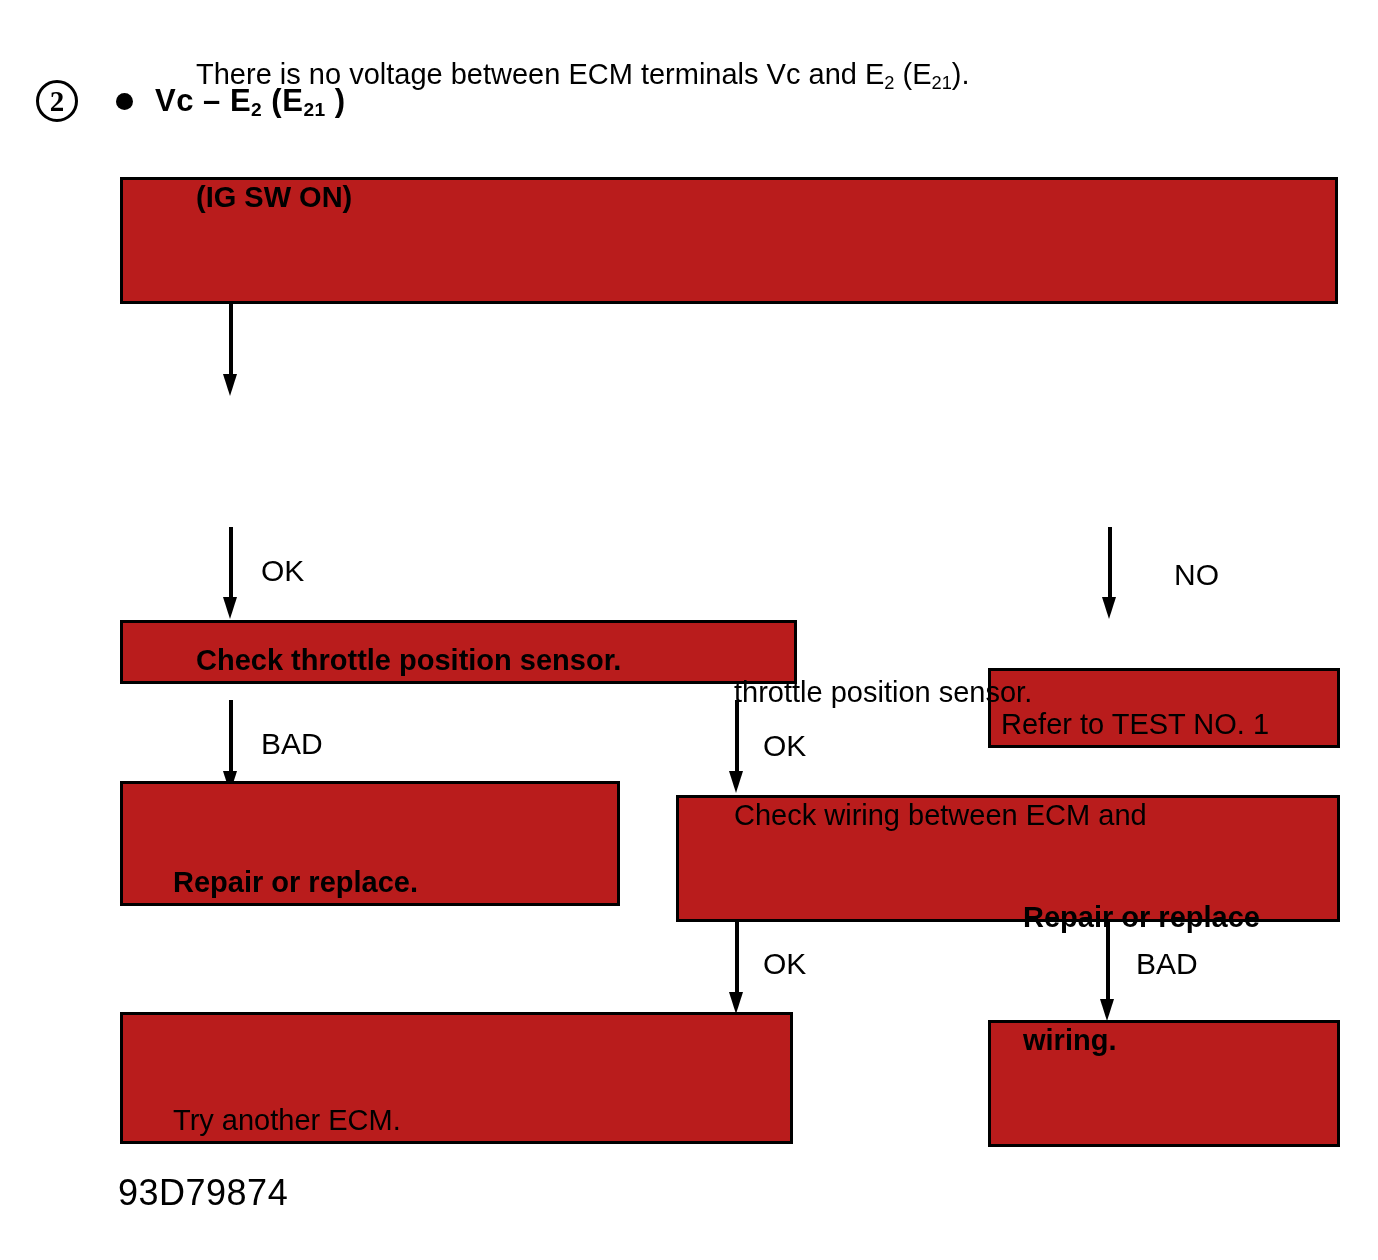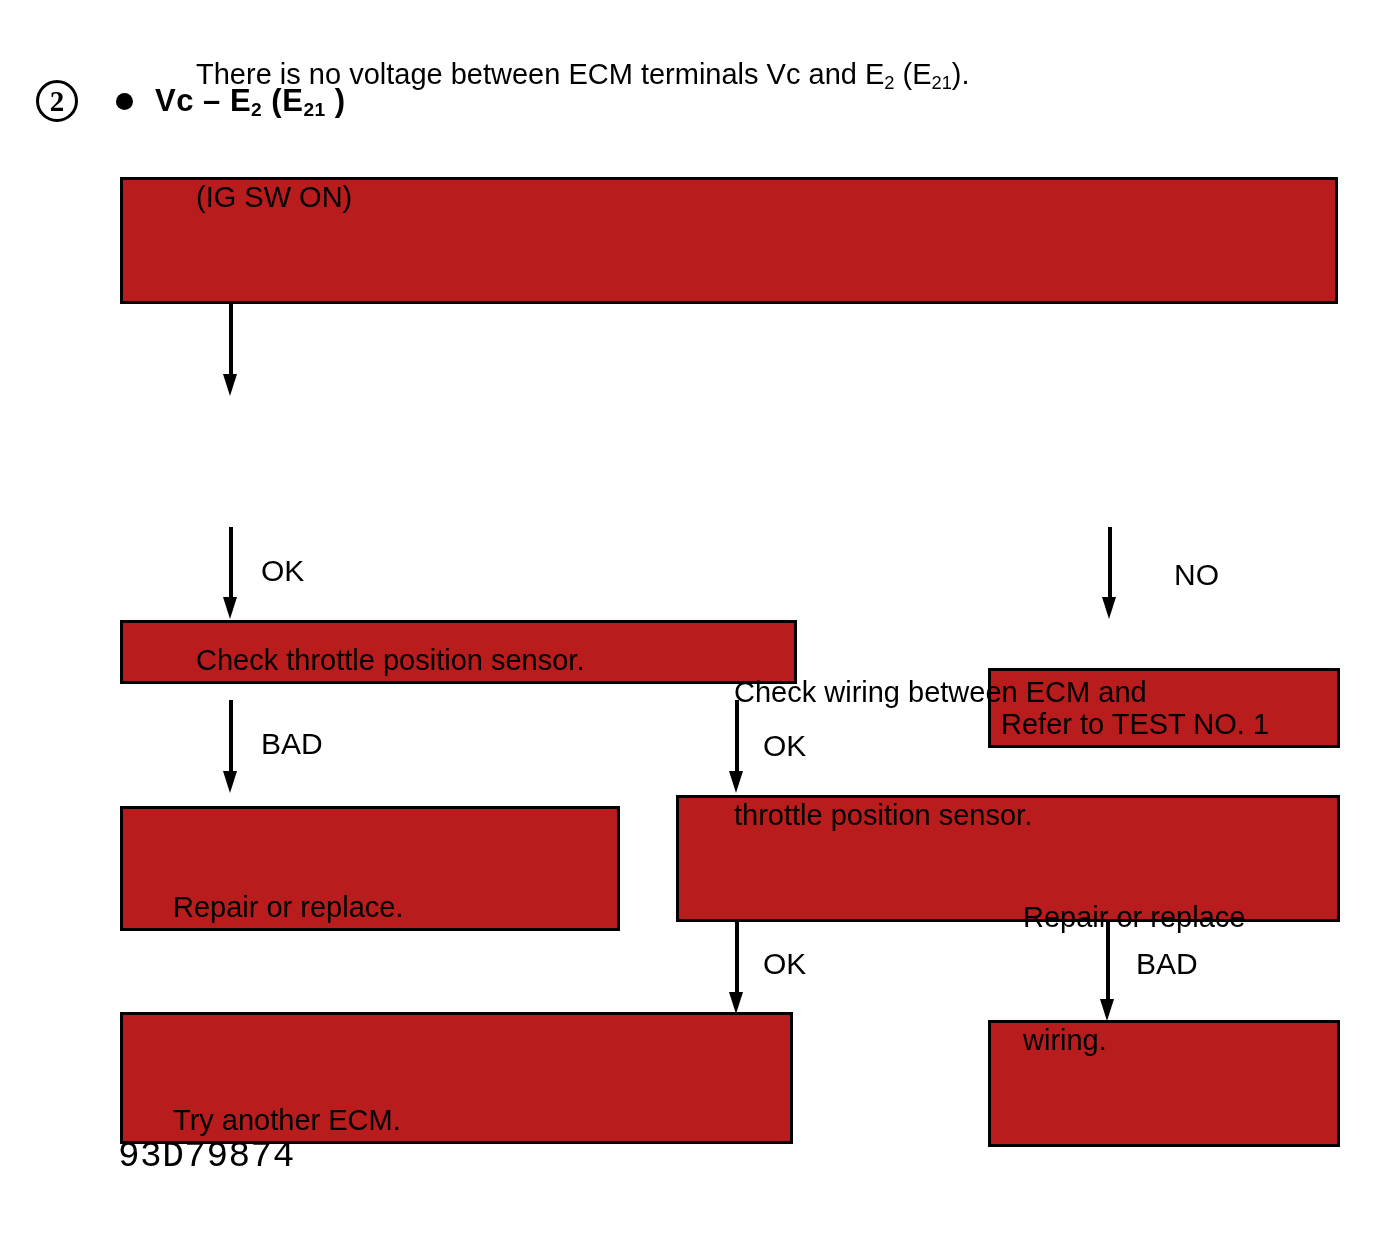--- a/index.html
+++ b/index.html
@@ -78,37 +78,37 @@
     line-height: 1.42;
     padding: 0 0 0 0;
     white-space: pre-wrap;
   }
   .box-text sub {
     font-size: 0.63em;
     vertical-align: baseline;
     position: relative;
     bottom: -0.27em;
   }
-  .bold { font-weight: normal; }
+  .bold { font-weight: bold; }
   .nowrap { white-space: nowrap; }
 
   
   #box-no-voltage   { left:120px;  top:177px;  width:1218px; height:127px; }
   #box-no-voltage .box-text { padding-left: 73px; }
 
   #box-check-voltage{ left:120px;  top:397px;  width:1218px; height:130px; }
   #box-check-voltage .box-text { padding-left: 53px; }
 
   #box-check-tps    { left:120px;  top:620px;  width:677px;  height:64px; }
   #box-check-tps .box-text { padding-left: 73px; }
 
   #box-refer-test   { left:988px;  top:620px;  width:352px;  height:80px;margin-top:48px; }
   #box-refer-test .box-text { padding-left: 10px; }
 
-  #box-repair       { left:120px;  top:806px;  width:500px;  height:125px; }
+  #box-repair       { left:120px;  top:781px;  width:500px;  height:125px; }
   #box-repair .box-text { padding-left: 50px; }
 
   #box-check-wiring { left:676px;  top:795px;  width:664px;  height:127px; }
   #box-check-wiring .box-text { padding-left: 55px; }
 
   #box-try-ecm      { left:120px;  top:1012px; width:673px;  height:132px; }
   #box-try-ecm .box-text { padding-left: 50px; }
 
   #box-repair-wiring{ left:988px;  top:1020px; width:352px;  height:127px; }
   #box-repair-wiring .box-text { padding-left: 32px; }
@@ -131,22 +131,22 @@
     position: absolute;
     font-size: 30px;
     line-height: 1;
     white-space: nowrap;
   }
 
   
   #footer-code {
     position: absolute;
     left: 118px;
-    top: 1136px;
-    font-family: Liberation Mono, monospace;
+    top: 1172px;
+    font-family: Liberation Sans, sans-serif;
     font-size: 36px;
     letter-spacing: 0.5px;
   }
 </style>
 </head>
 <body>
 
 <div id="page">
 
   <div id="header">
@@ -193,22 +193,22 @@
   <div class="vline" style="left:735px; top:700px; height:73px;"></div>
   <div class="arrowhead" style="left:729px; top:771px;"></div>
   <div class="branch-label" style="left:763px; top:731px;">OK</div>
 
   <div class="box" id="box-repair">
     <div class="box-text bold">Repair or replace.</div>
   </div>
 
   <div class="box" id="box-check-wiring">
     <div class="box-text">
+      <div>throttle position sensor.</div>
       <div>Check wiring between ECM and</div>
-      <div>throttle position sensor.</div>
     </div>
   </div>
 
   <div class="vline" style="left:735px; top:922px; height:73px;"></div>
   <div class="arrowhead" style="left:729px; top:992px;"></div>
   <div class="branch-label" style="left:763px; top:949px;">OK</div>
 
   <div class="vline" style="left:1106px; top:922px; height:80px;"></div>
   <div class="arrowhead" style="left:1100px; top:999px;"></div>
   <div class="branch-label" style="left:1136px; top:949px;">BAD</div>

